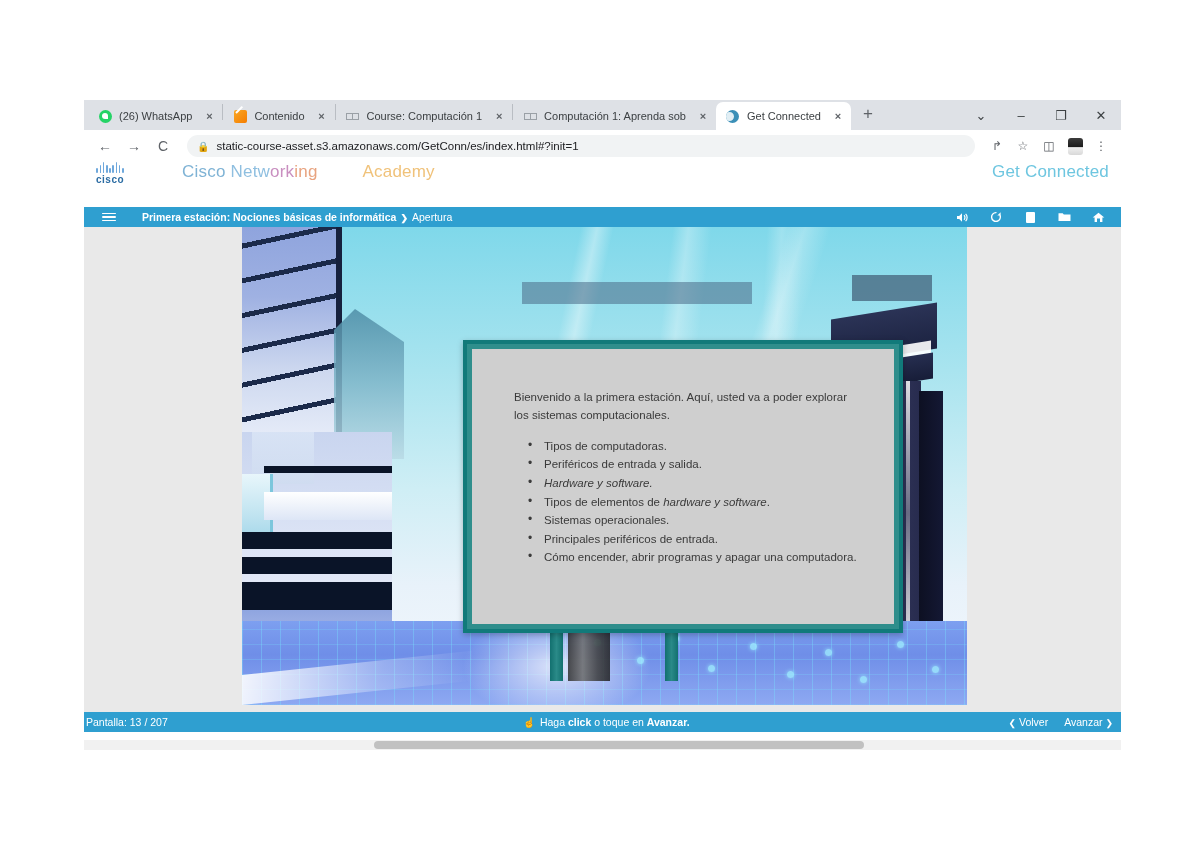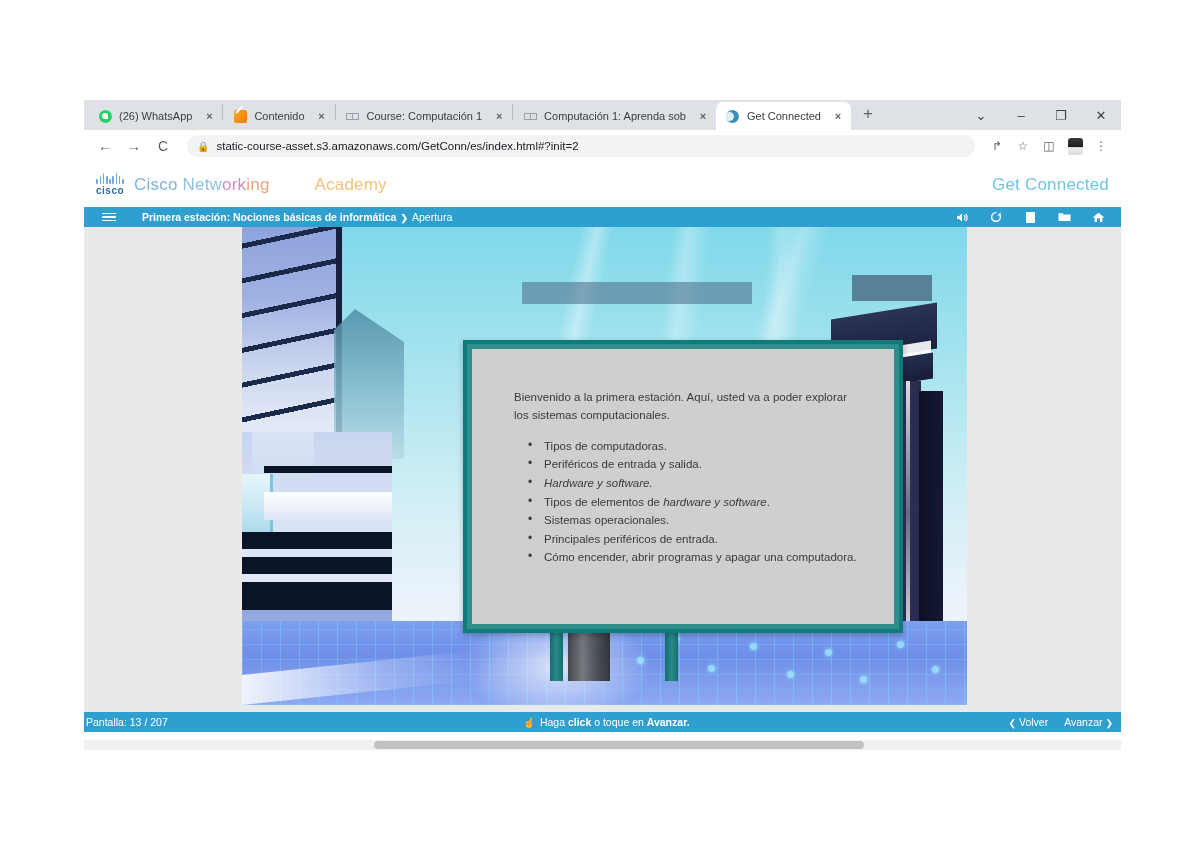--- a/index.html
+++ b/index.html
@@ -245,23 +245,24 @@
     position: relative;
     height: 588px;
     background: #ffffff;
     overflow: hidden;
   }
 
   .cisco-header {
     height: 45px;
     background: #ffffff;
     display: flex;
-    align-items: center;
+    align-items: flex-start;
     padding: 0 12px 0 8px;
     position: relative;
+    gap: 48px;
   }
   .cisco-logo {
     display: flex;
     flex-direction: column;
     align-items: center;
     margin-right: 10px;
     margin-left: 4px;
   }
   .cisco-bars {
     display: flex;
@@ -761,21 +762,21 @@
         <div class="wbtn">✕</div>
       </div>
     </div>
 
     <div class="toolbar">
       <div class="nav-btn">←</div>
       <div class="nav-btn">→</div>
       <div class="nav-btn">C</div>
       <div class="omnibox">
         <span class="lock">🔒</span>
-        <span class="url">static-course-asset.s3.amazonaws.com/GetConn/es/index.html#?init=2</span>
+        <span class="url">static-course-asset.s3.amazonaws.com/GetConn/es/index.html#?init=1</span>
       </div>
       <div class="tb-icons">
         <div class="tb-icon">↱</div>
         <div class="tb-icon">☆</div>
         <div class="tb-icon">◫</div>
         <div class="tb-icon">
             <span class="avatar-chip"></span>
           </div>
         <div class="tb-icon">⋮</div>
       </div>

